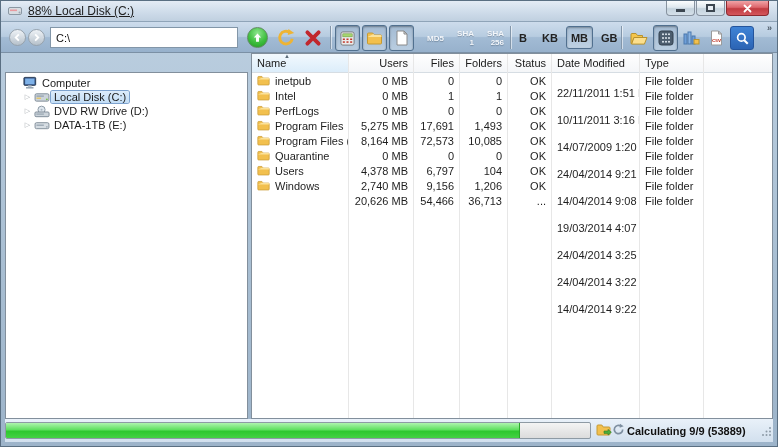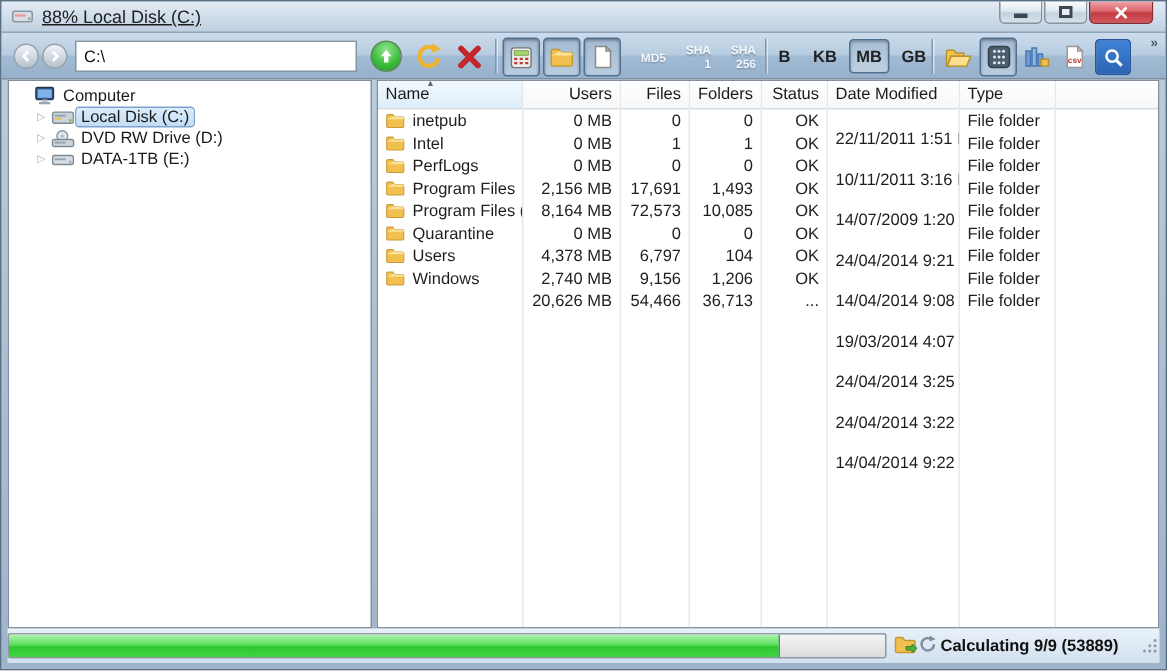--- a/index.html
+++ b/index.html
@@ -84,21 +84,21 @@
   }
   .search-btn {
     background:linear-gradient(180deg,var(--search-blue,#3f83d6),#2c64b4);
     border:1px solid #24549c; border-radius:3px;
   }
   .overflow { position:absolute; right:5px; top:1px; font-size:9px; color:#4e5b68; font-weight:bold; }
 
   
   .main { position:absolute; top:52px; left:4px; right:4px; bottom:27px; display:flex; }
   .tree-panel {
-    width:243px; background:#fff; border:1px solid #828f9c; padding-top:3px; overflow:hidden;
+    width:243px; background:#fff; border:1px solid #828f9c; padding-top:3px; overflow:hidden;margin-top:19px;
   }
   .splitter { width:3px; }
   .list-panel {
     flex:1; background:#fff; border:1px solid #828f9c; overflow:hidden;
   }
   .list-columns { display:flex; height:100%; }
   .col { border-right:1px solid #e7e7e7; display:flex; flex-direction:column; }
   .col.filler { flex:1; border-right:none; }
   .hdr {
     height:19px; flex:0 0 19px; border-bottom:1px solid #d6dde3;
@@ -464,21 +464,21 @@
               <span>Windows</span>
             </div>
           </div>
           <div class="col" style="width: 65px;">
             <div class="hdr right">
               <span>Users</span>
             </div>
             <div class="cell right">0 MB</div>
             <div class="cell right">0 MB</div>
             <div class="cell right">0 MB</div>
-            <div class="cell right">2,156 MB</div>
+            <div class="cell right">5,275 MB</div>
             <div class="cell right">8,164 MB</div>
             <div class="cell right">0 MB</div>
             <div class="cell right">4,378 MB</div>
             <div class="cell right">2,740 MB</div>
             <div class="cell right">20,626 MB</div>
           </div>
           <div class="col" style="width: 46px;">
             <div class="hdr right">
               <span>Files</span>
             </div>

